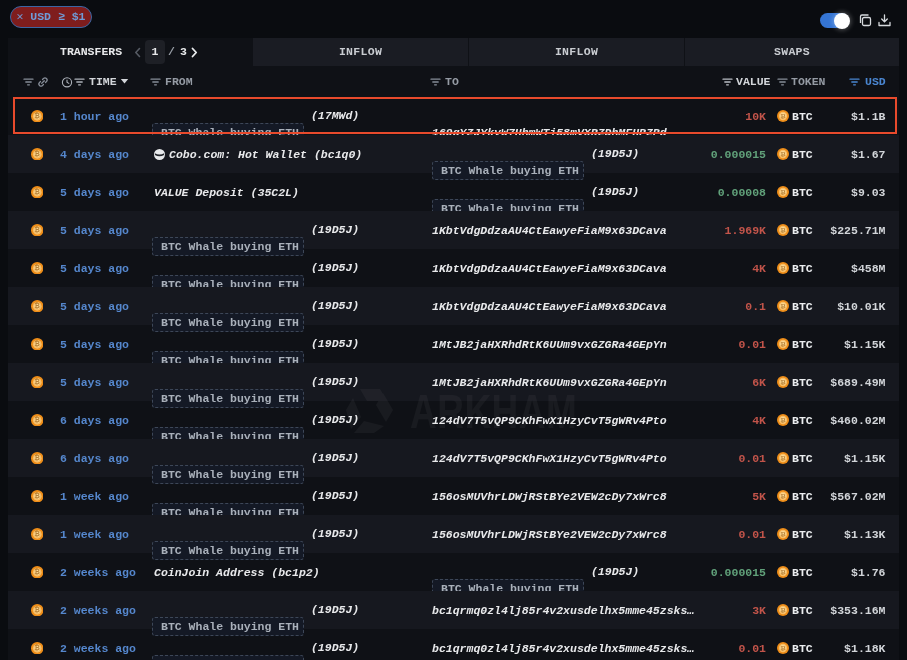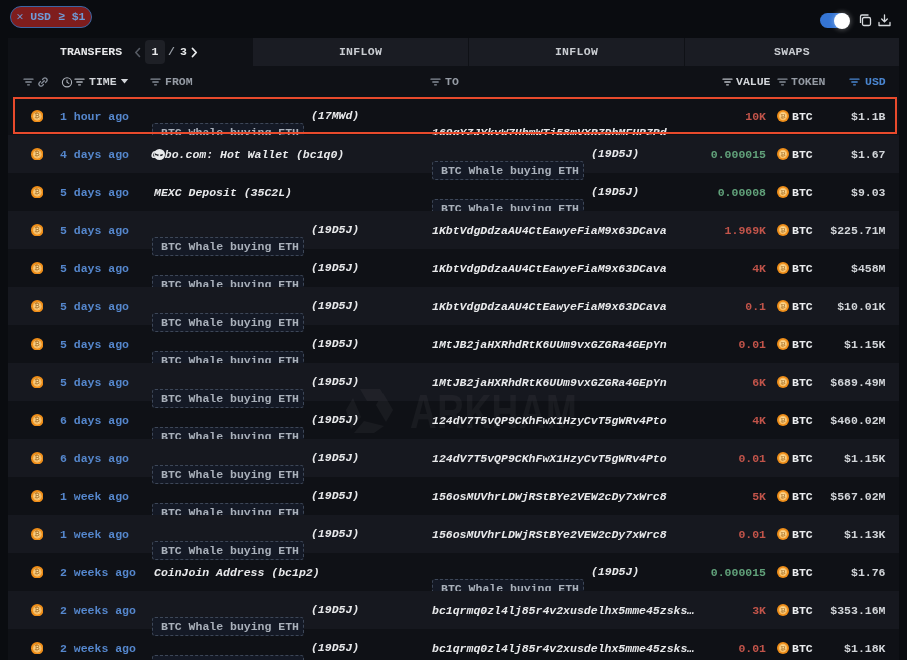--- a/index.html
+++ b/index.html
@@ -150,41 +150,41 @@
         <circle cx="6.25" cy="6.25" r="6.25" fill="#ee8d18"></circle>
         <circle cx="6.25" cy="6.25" r="4.375" fill="#f8be66"></circle>
         <circle cx="6.25" cy="5.9375" r="2.8125" fill="#fbda97"></circle>
         <text x="6.25" y="8.46" font-family="Liberation Sans" font-size="6.5" font-weight="bold" fill="#a06011" fill-opacity="0.75" text-anchor="middle">₿</text>
       </svg>
       <div class="cell t-blue" style="left:52px;">4 days ago</div>
 <svg style="position:absolute;left:146.0px;top:13.5px" width="11" height="11" viewBox="0 0 12 12">
         <circle cx="6" cy="6" r="6" fill="#e8eaec"></circle>
         <path d="M1 4.6 C4 6.4 8 6.4 11 4.6 L11 6.6 C8 8.4 4 8.4 1 6.6 Z" fill="#23262c"></path>
       </svg>
-      <div class="cell t-white" style="left:143px;">Cobo.com: Hot Wallet (bc1q0)</div>
+      <div class="cell t-white" style="left:161px;">Cobo.com: Hot Wallet (bc1q0)</div>
 <div class="cell" style="left:424px;"><span class="badge">BTC Whale buying ETH</span><span class="t-white">&nbsp;(19D5J)</span></div>
 <div class="cell t-green r" style="right:133px;">0.000015</div>
 <svg style="position:absolute;left:769.0px;top:13.0px" width="12" height="12" viewBox="0 0 12 12">
         <circle cx="6.0" cy="6.0" r="6.0" fill="#ee8d18"></circle>
         <circle cx="6.0" cy="6.0" r="4.199999999999999" fill="#f8be66"></circle>
         <circle cx="6.0" cy="5.699999999999999" r="2.7" fill="#fbda97"></circle>
         <text x="6.0" y="8.1216" font-family="Liberation Sans" font-size="6.24" font-weight="bold" fill="#a06011" fill-opacity="0.75" text-anchor="middle">₿</text>
       </svg>
       <div class="cell" style="left:784px;color:#eceef0;font-weight:bold;">BTC</div>
 <div class="cell r" style="right:13.5px;color:#d2d5d9;">$1.67</div>
 </div>
 <div class="row" style="top:135px;">
 <svg style="position:absolute;left:22.75px;top:12.75px" width="12.5" height="12.5" viewBox="0 0 12.5 12.5">
         <circle cx="6.25" cy="6.25" r="6.25" fill="#ee8d18"></circle>
         <circle cx="6.25" cy="6.25" r="4.375" fill="#f8be66"></circle>
         <circle cx="6.25" cy="5.9375" r="2.8125" fill="#fbda97"></circle>
         <text x="6.25" y="8.46" font-family="Liberation Sans" font-size="6.5" font-weight="bold" fill="#a06011" fill-opacity="0.75" text-anchor="middle">₿</text>
       </svg>
       <div class="cell t-blue" style="left:52px;">5 days ago</div>
-<div class="cell t-white" style="left:146px;">MEXC Deposit (35C2L)</div>
+<div class="cell t-white" style="left:146px;">VALUE Deposit (35C2L)</div>
 <div class="cell" style="left:424px;"><span class="badge">BTC Whale buying ETH</span><span class="t-white">&nbsp;(19D5J)</span></div>
 <div class="cell t-green r" style="right:133px;">0.00008</div>
 <svg style="position:absolute;left:769.0px;top:13.0px" width="12" height="12" viewBox="0 0 12 12">
         <circle cx="6.0" cy="6.0" r="6.0" fill="#ee8d18"></circle>
         <circle cx="6.0" cy="6.0" r="4.199999999999999" fill="#f8be66"></circle>
         <circle cx="6.0" cy="5.699999999999999" r="2.7" fill="#fbda97"></circle>
         <text x="6.0" y="8.1216" font-family="Liberation Sans" font-size="6.24" font-weight="bold" fill="#a06011" fill-opacity="0.75" text-anchor="middle">₿</text>
       </svg>
       <div class="cell" style="left:784px;color:#eceef0;font-weight:bold;">BTC</div>
 <div class="cell r" style="right:13.5px;color:#d2d5d9;">$9.03</div>

